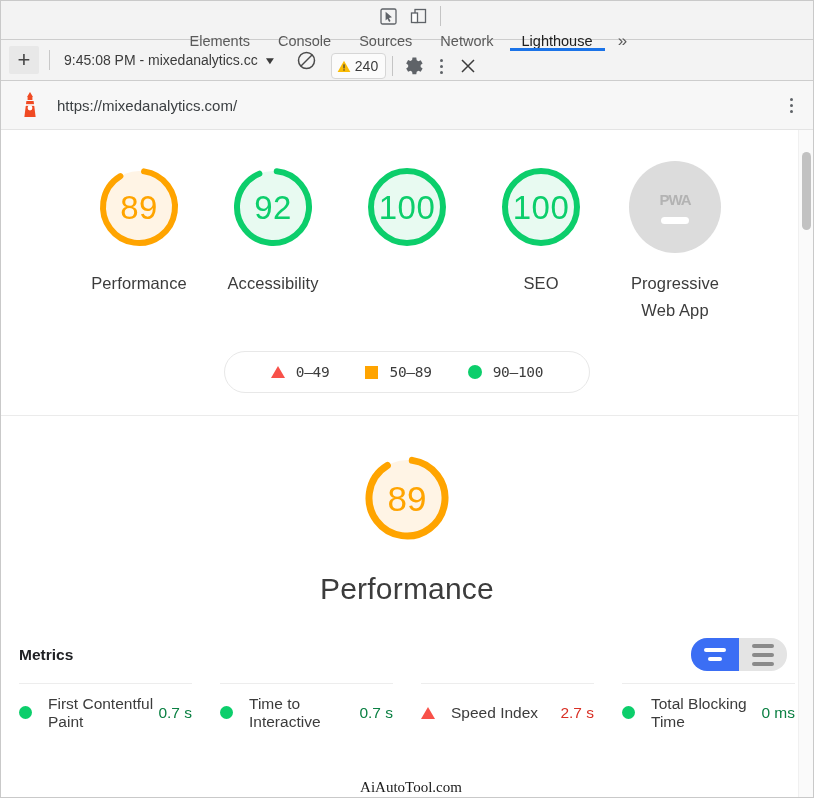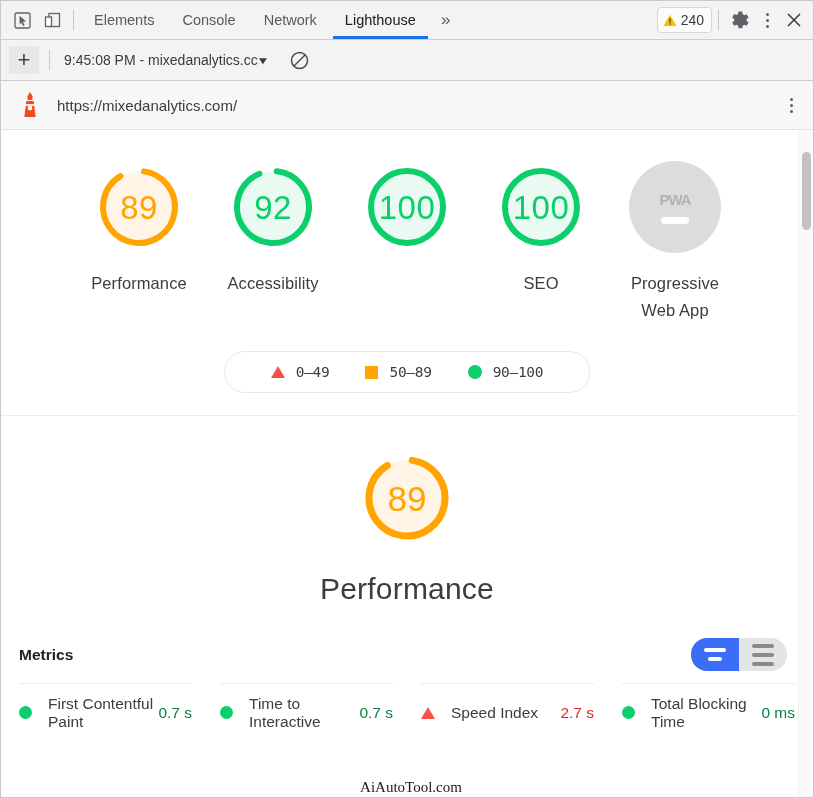--- a/index.html
+++ b/index.html
@@ -23,20 +23,21 @@
 
   
   .devtools-tabbar {
     display: flex;
     align-items: center;
     height: 39px;
     background: #f3f3f3;
     border-bottom: 1px solid #cdcdcd;
     box-sizing: border-box;
     position: relative;
+    flex-direction: column;
   }
   .tb-icon-group {
     display: flex;
     align-items: center;
     padding-left: 6px;
     height: 100%;
   }
   .tb-icon-btn {
     width: 30px;
     height: 30px;
@@ -131,20 +132,21 @@
   }
   .lh-tb-sep {
     width: 1px;
     height: 20px;
     background: #c8c8c8;
     margin: 0 10px;
   }
   .run-select {
     display: flex;
     align-items: center;
+    gap: 7px;
     font-size: 14px;
     color: #3b3b3b;
     padding: 3px 4px;
   }
   .caret-dn {
     font-size: 10px;
     color: #3b3b3b;
     transform: scaleX(1.35);
     display: inline-block;
   }
@@ -455,20 +457,23 @@
       </div>
       <div class="tb-sep"></div>
     </div>
 
     <div class="tabs">
       <div class="tab">
           <span>Elements</span>
         </div>
       <div class="tab">
           <span>Console</span>
+        </div>
+      <div class="tab">
+          <span>Sources</span>
         </div>
       <div class="tab">
           <span>Network</span>
         </div>
       <div class="tab active">
           <span>Lighthouse</span>
         </div>
       <div class="more-tabs">
           <span>»</span>
         </div>

